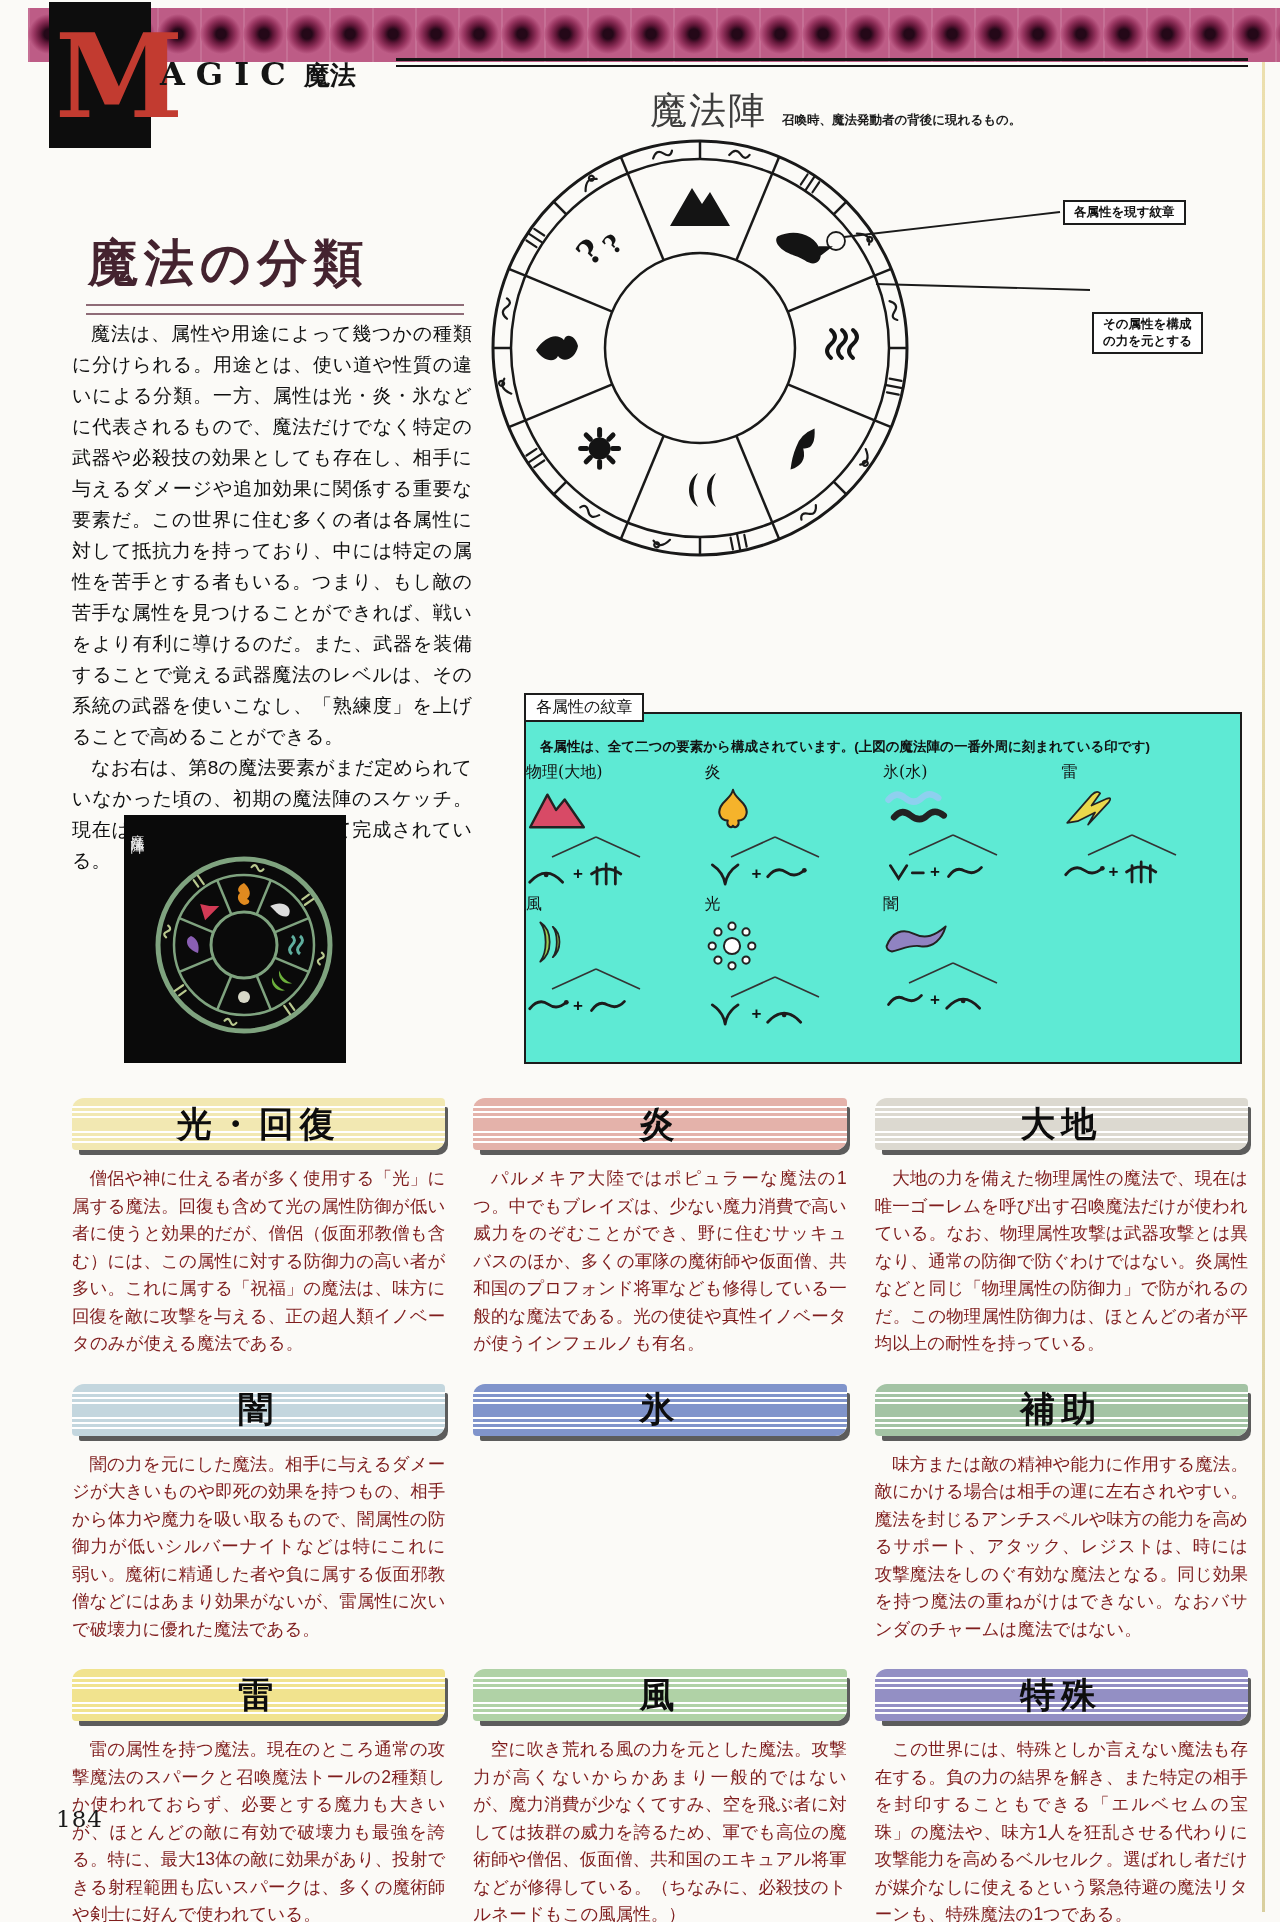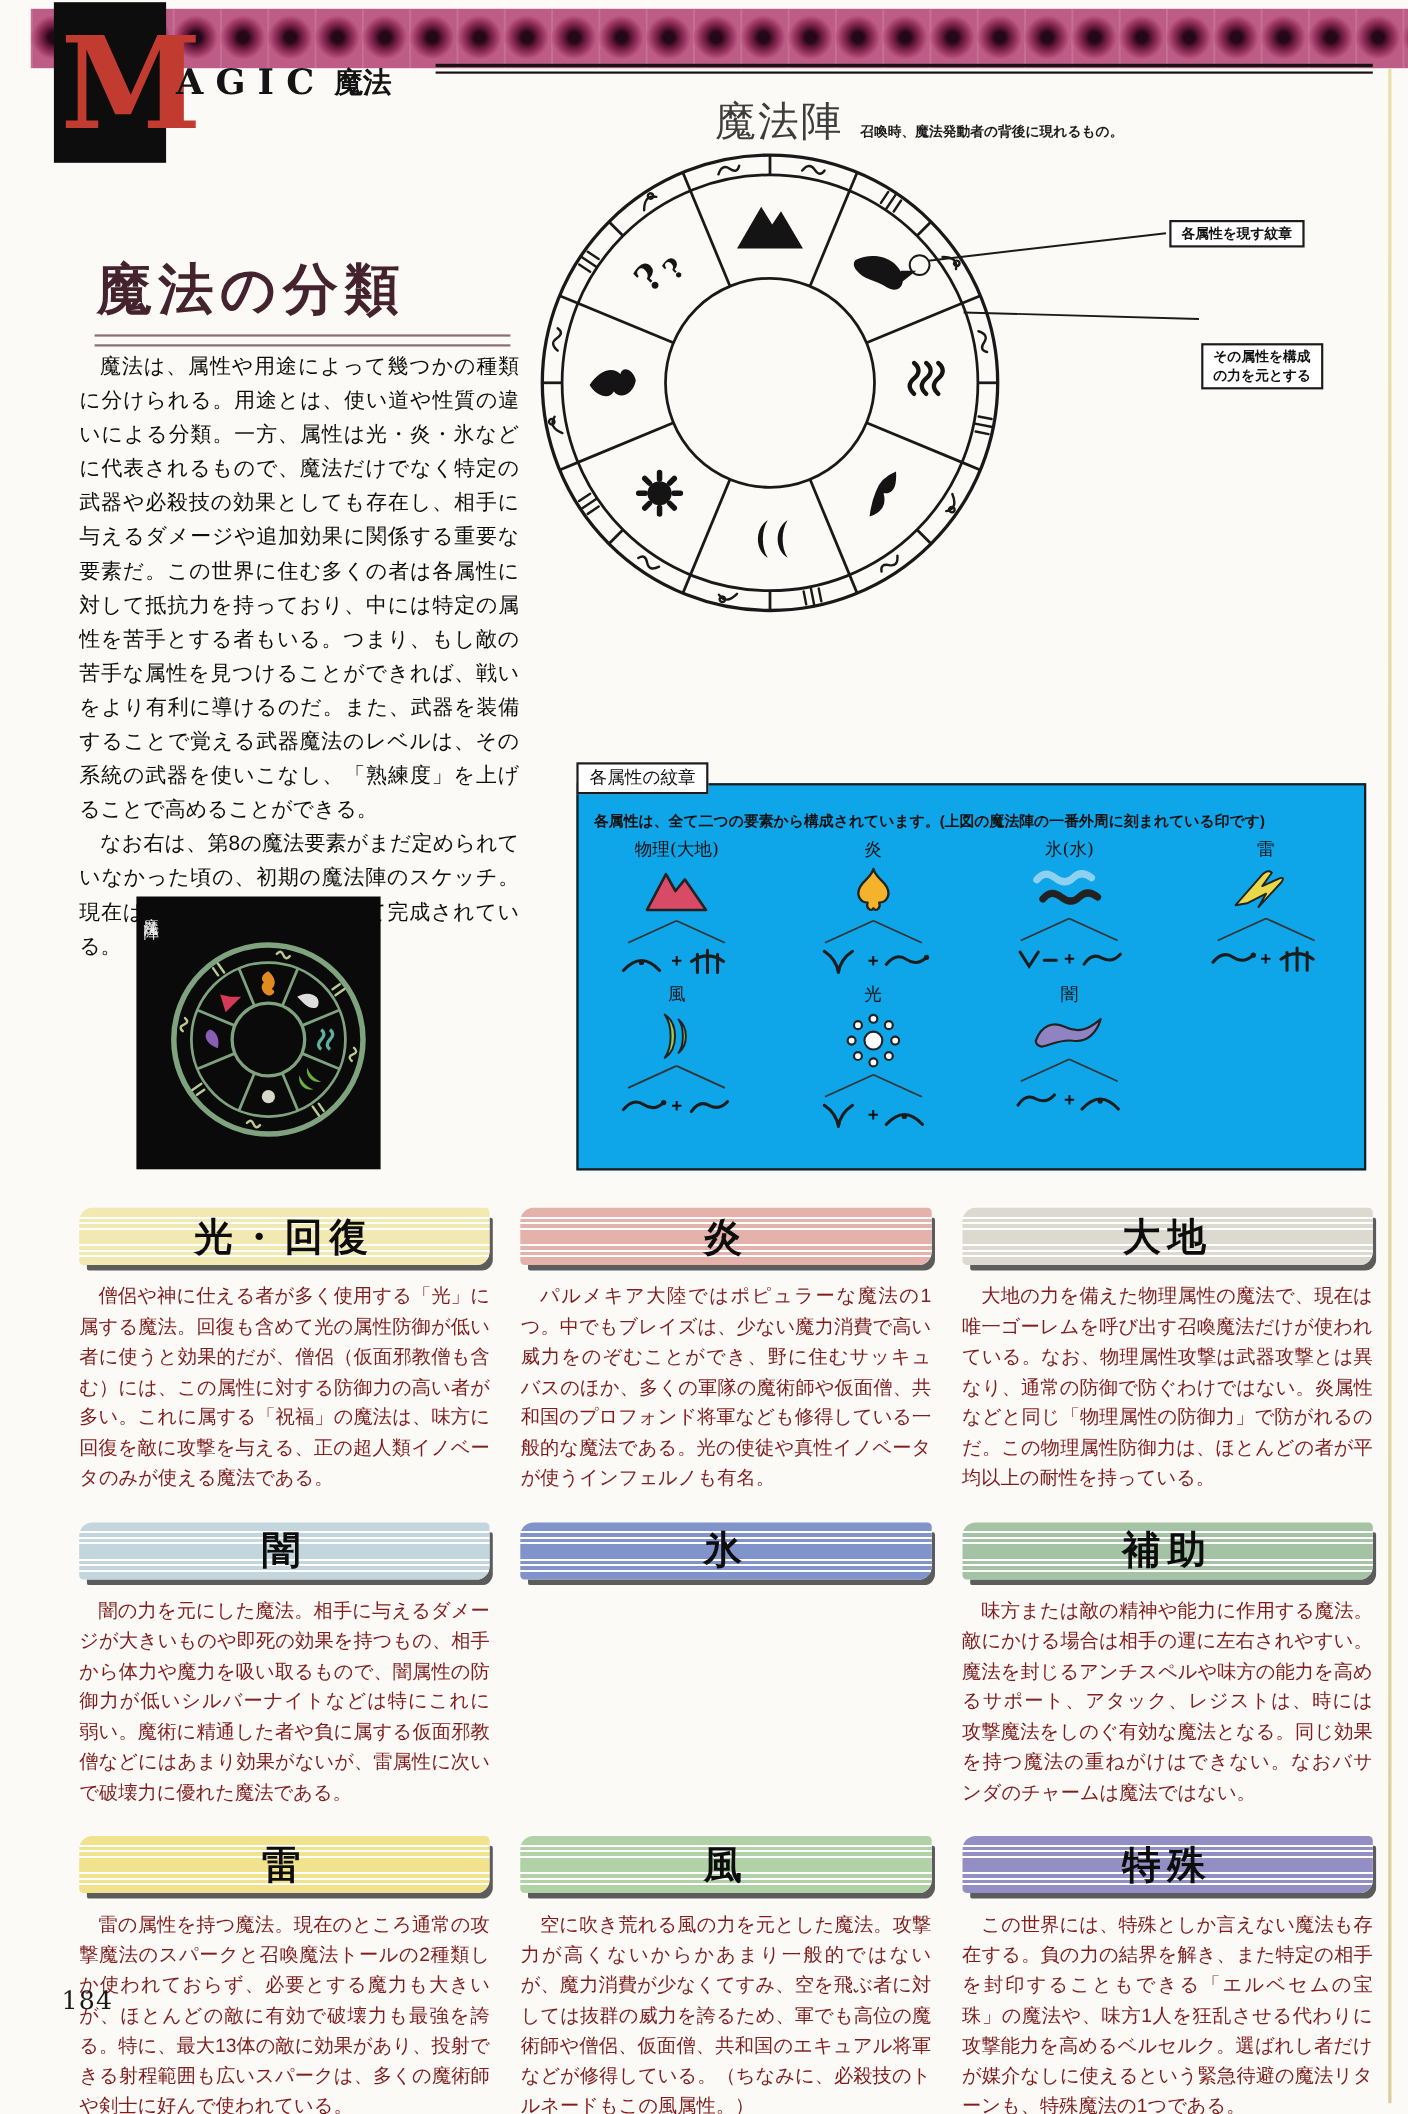--- a/index.html
+++ b/index.html
@@ -38,27 +38,27 @@
     border-top:2px solid #8e6b77;border-bottom:2px solid #8e6b77;}
   .intro-text{position:absolute;left:72px;top:318px;width:400px;font-size:19px;line-height:31px;
     text-align:justify;color:#0e0e0e;}
   .intro-text p{margin:0;text-indent:1em;}
   
   .sketch-panel{position:absolute;left:124px;top:815px;width:222px;height:248px;background:#0a0a0a;}
   .sketch-label{position:absolute;left:5px;top:8px;writing-mode:vertical-rl;color:#eee;
     font-size:14px;letter-spacing:3px;}
   
   .emblem-box{position:absolute;left:524px;top:712px;width:718px;height:352px;
-    border:2px solid #1c1c1c;background:#0ea5e9;box-sizing:border-box;}
+    border:2px solid #1c1c1c;background:#5eead4;box-sizing:border-box;}
   .emblem-tab{position:absolute;left:-2px;top:-21px;border:2px solid #1c1c1c;background:#fff;
     padding:2px 10px;font-family:"DejaVu Serif",serif;font-size:16px;color:#111;}
   .emblem-desc{margin:24px 0 0 14px;font-size:13.5px;font-weight:600;color:#111;}
   .emb-row{display:flex;margin-top:6px;}
   .emb-row2{width:75%;}
-  .emb-col{flex:1 1 0;display:flex;flex-direction:column;align-items:center;}
+  .emb-col{flex:1 1 0;display:flex;flex-direction:column;align-items:flex-start;}
   .emb-label{font-family:"DejaVu Serif",serif;font-size:16px;color:#111;margin-bottom:4px;}
   .emb-icon{display:block;}
   .emb-links{display:block;margin-top:2px;}
   .emb-comps{display:flex;align-items:center;gap:3px;margin-top:1px;}
   .plus{font-size:17px;font-weight:bold;color:#111;}
   
   .sections{position:absolute;left:72px;top:1098px;width:1176px;display:grid;
     grid-template-columns:repeat(3,1fr);column-gap:28px;row-gap:26px;}
   .banner{position:relative;height:52px;border-radius:12px 4px 12px 4px;
     box-shadow:5px 7px 0 -2px #5c5c5c;}

